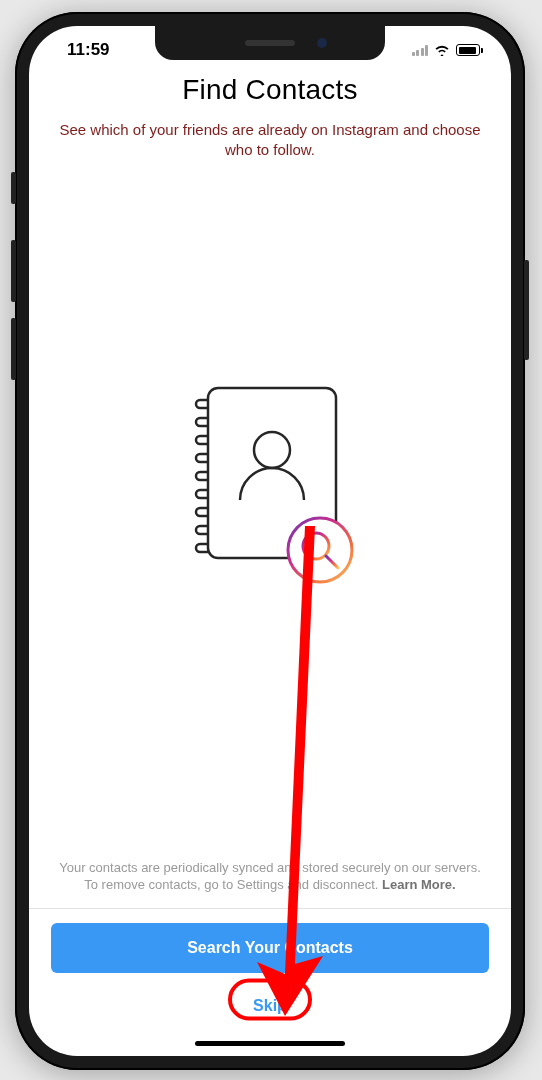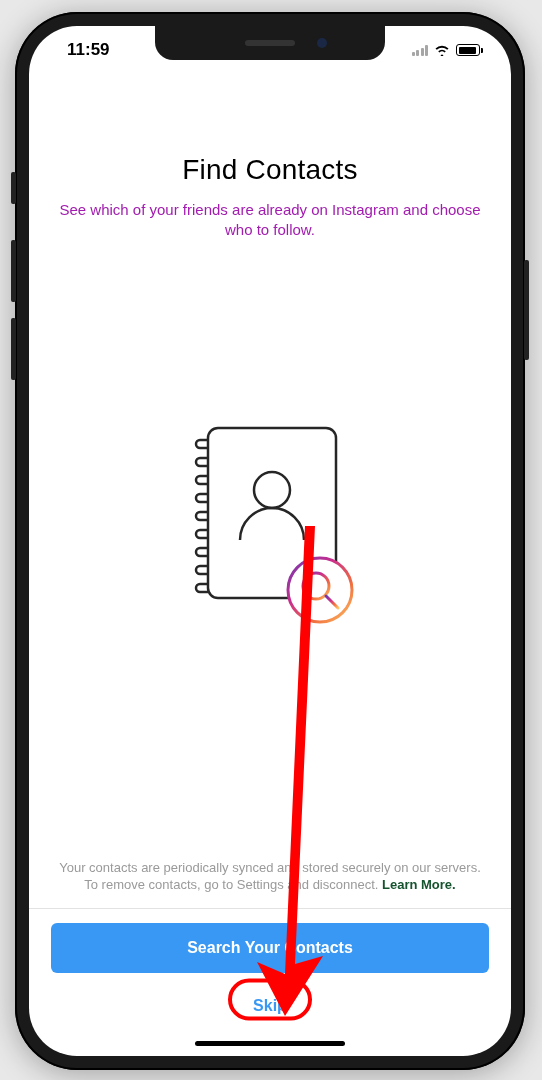--- a/index.html
+++ b/index.html
@@ -88,45 +88,44 @@
     flex: 1;
     display: flex;
     flex-direction: column;
     padding: 0 22px;
     text-align: center;
   }
   .page-title {
     font-size: 28px;
     font-weight: 400;
     color: #000;
-    margin-top: 80px;
     letter-spacing: 0.2px;
   }
   .page-subtitle {
     font-size: 15px;
-    color: #a21caf;
+    color: #7f1d1d;
     margin-top: 14px;
     line-height: 1.35;
     padding: 0 6px;
   }
   .illustration {
     flex: 1;
     display: flex;
     align-items: center;
     justify-content: center;
     position: relative;
     margin-top: -50px;
   }
   .disclaimer {
     font-size: 13px;
     color: #9a9a9a;
     line-height: 1.35;
     padding: 0 6px 14px 6px;
   }
-  .disclaimer .learn { color: #14532d; font-weight:600;}
+  .disclaimer .learn { color: #737373; font-weight:600;}
   .divider { height:1px; background:#e2e2e2; margin: 0 -22px;}
   .primary-btn {
     background: #3898f3;
     color: #fff;
     font-size: 16px;
     font-weight: 600;
     border: none;
     border-radius: 6px;
     height: 50px;
     margin: 14px 0 0 0;

